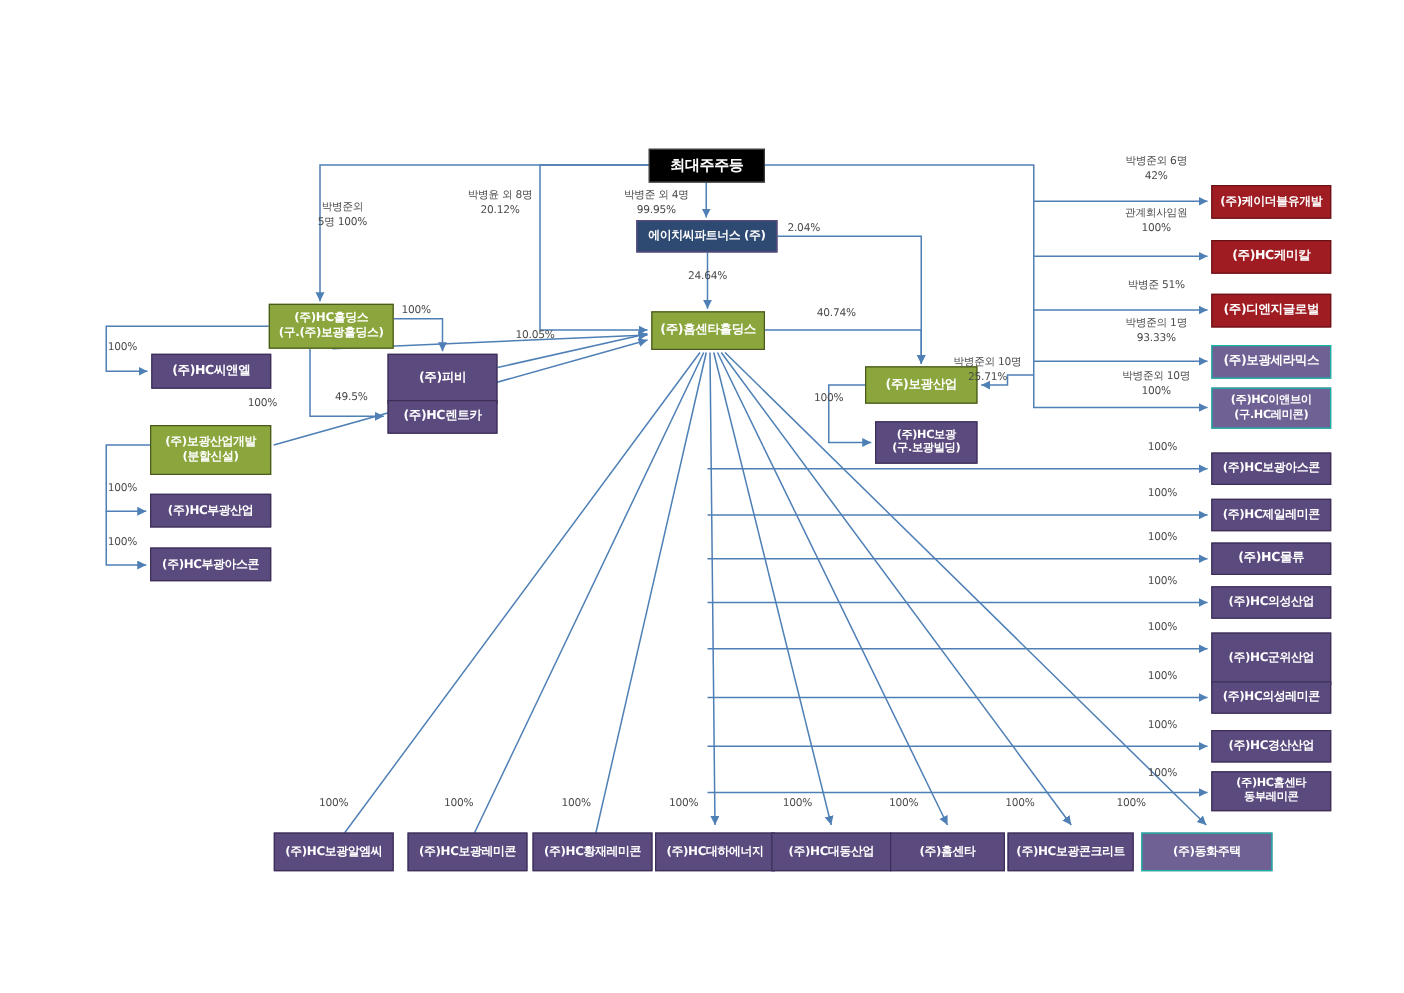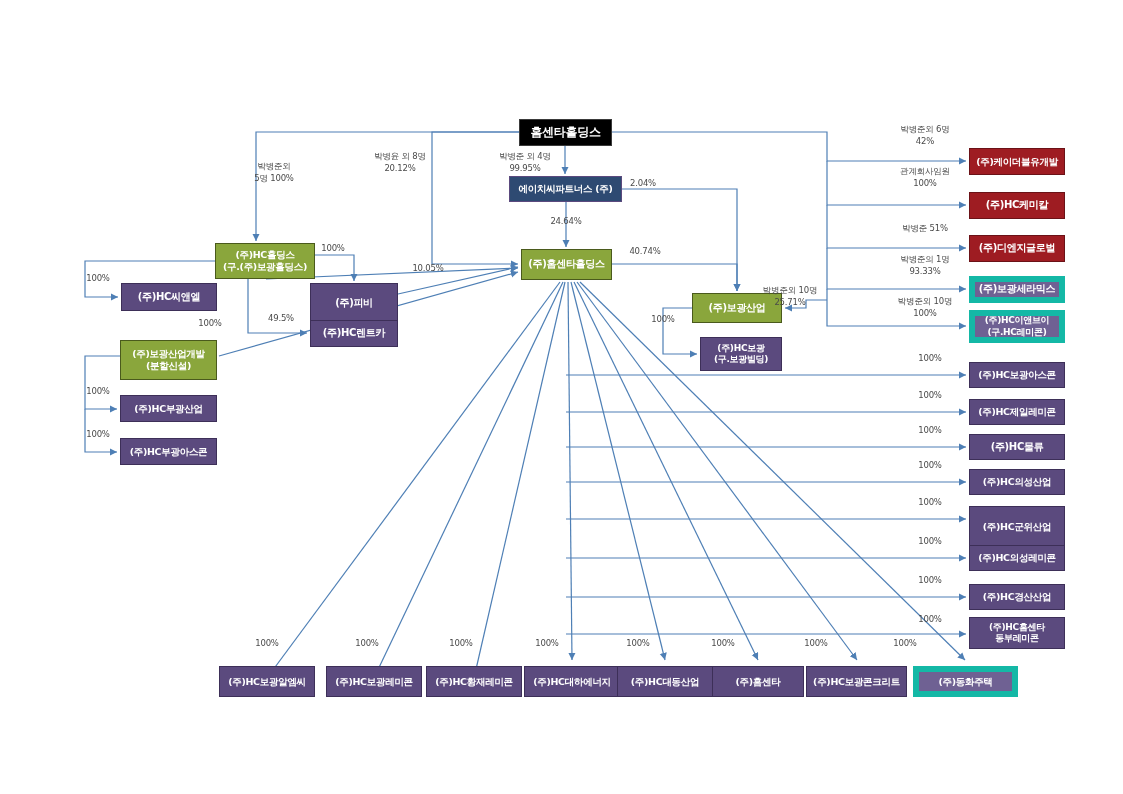--- a/index.html
+++ b/index.html
@@ -8,21 +8,21 @@
   svg.edges{position:absolute;left:0;top:0;width:1123px;height:794px;pointer-events:none;}
 
   .node{position:absolute;box-sizing:border-box;display:flex;flex-direction:column;
         align-items:center;justify-content:center;text-align:center;
         font-weight:bold;line-height:1.25;letter-spacing:-0.3px;}
   .node span{display:block;white-space:nowrap;}
 
   .n-black{background:#000000;border:1px solid #3a3a3a;color:#ffffff;}
   .n-green{background:#8aa63c;border:1px solid #4a5a1c;color:#ffffff;}
   .n-purple{background:#5b4a7e;border:1px solid #3d2f58;color:#ffffff;}
-  .n-purple-l{background:#6f6193;border:6px solid #14b8a6;color:#ffffff;}
+  .n-purple-l{background:#6f6193;border:1px solid #14b8a6;color:#ffffff;}
   .n-red{background:#9e1c22;border:1px solid #6b1217;color:#ffffff;}
   .n-navy{background:#2e4a72;border:1px solid #5b4a7e;color:#ffffff;}
 
   .lbl{position:absolute;color:#4a4a4a;font-size:8.5px;font-weight:normal;
        text-align:center;line-height:1.45;white-space:nowrap;letter-spacing:-0.2px;}
 </style>
 </head>
 <body>
 
 <div id="canvas">
@@ -75,21 +75,21 @@
       <path d="M568,282 L572,660"></path>
       <path d="M571,282 L665,660"></path>
       <path d="M574,282 L758,660"></path>
       <path d="M577,282 L857,660"></path>
       <path d="M580,282 L965,660"></path>
     </g>
   </svg>
 
   <div id="nodes">
       <div class="node n-black" style="left: 519px; top: 119px; width: 93px; height: 27px; font-size: 12px;">
-        <span>홈센타홀딩스</span>
+        <span>최대주주등</span>
       </div>
       <div class="node n-navy" style="left: 509px; top: 176px; width: 113px; height: 26px; font-size: 9.5px;">
         <span>에이치씨파트너스 (주)</span>
       </div>
       <div class="node n-green" style="left: 215px; top: 243px; width: 100px; height: 36px; font-size: 9.5px;">
         <span>(주)HC홀딩스</span>
         <span>(구.(주)보광홀딩스)</span>
       </div>
       <div class="node n-green" style="left: 521px; top: 249px; width: 91px; height: 31px; font-size: 10px;">
         <span>(주)홈센타홀딩스</span>
@@ -207,21 +207,21 @@
       </div>
       <div class="lbl" style="left: 310px; top: 242px; width: 46px;">
         <div>100%</div>
       </div>
       <div class="lbl" style="left: 75px; top: 272px; width: 46px;">
         <div>100%</div>
       </div>
       <div class="lbl" style="left: 405px; top: 262px; width: 46px;">
         <div>10.05%</div>
       </div>
-      <div class="lbl" style="left: 622px; top: 245px; width: 46px;">
+      <div class="lbl" style="left: 646px; top: 245px; width: 46px;">
         <div>40.74%</div>
       </div>
       <div class="lbl" style="left: 745px; top: 284px; width: 90px;">
         <div>박병준외 10명</div>
         <div>25.71%</div>
       </div>
       <div class="lbl" style="left: 258px; top: 312px; width: 46px;">
         <div>49.5%</div>
       </div>
       <div class="lbl" style="left: 187px; top: 317px; width: 46px;">

